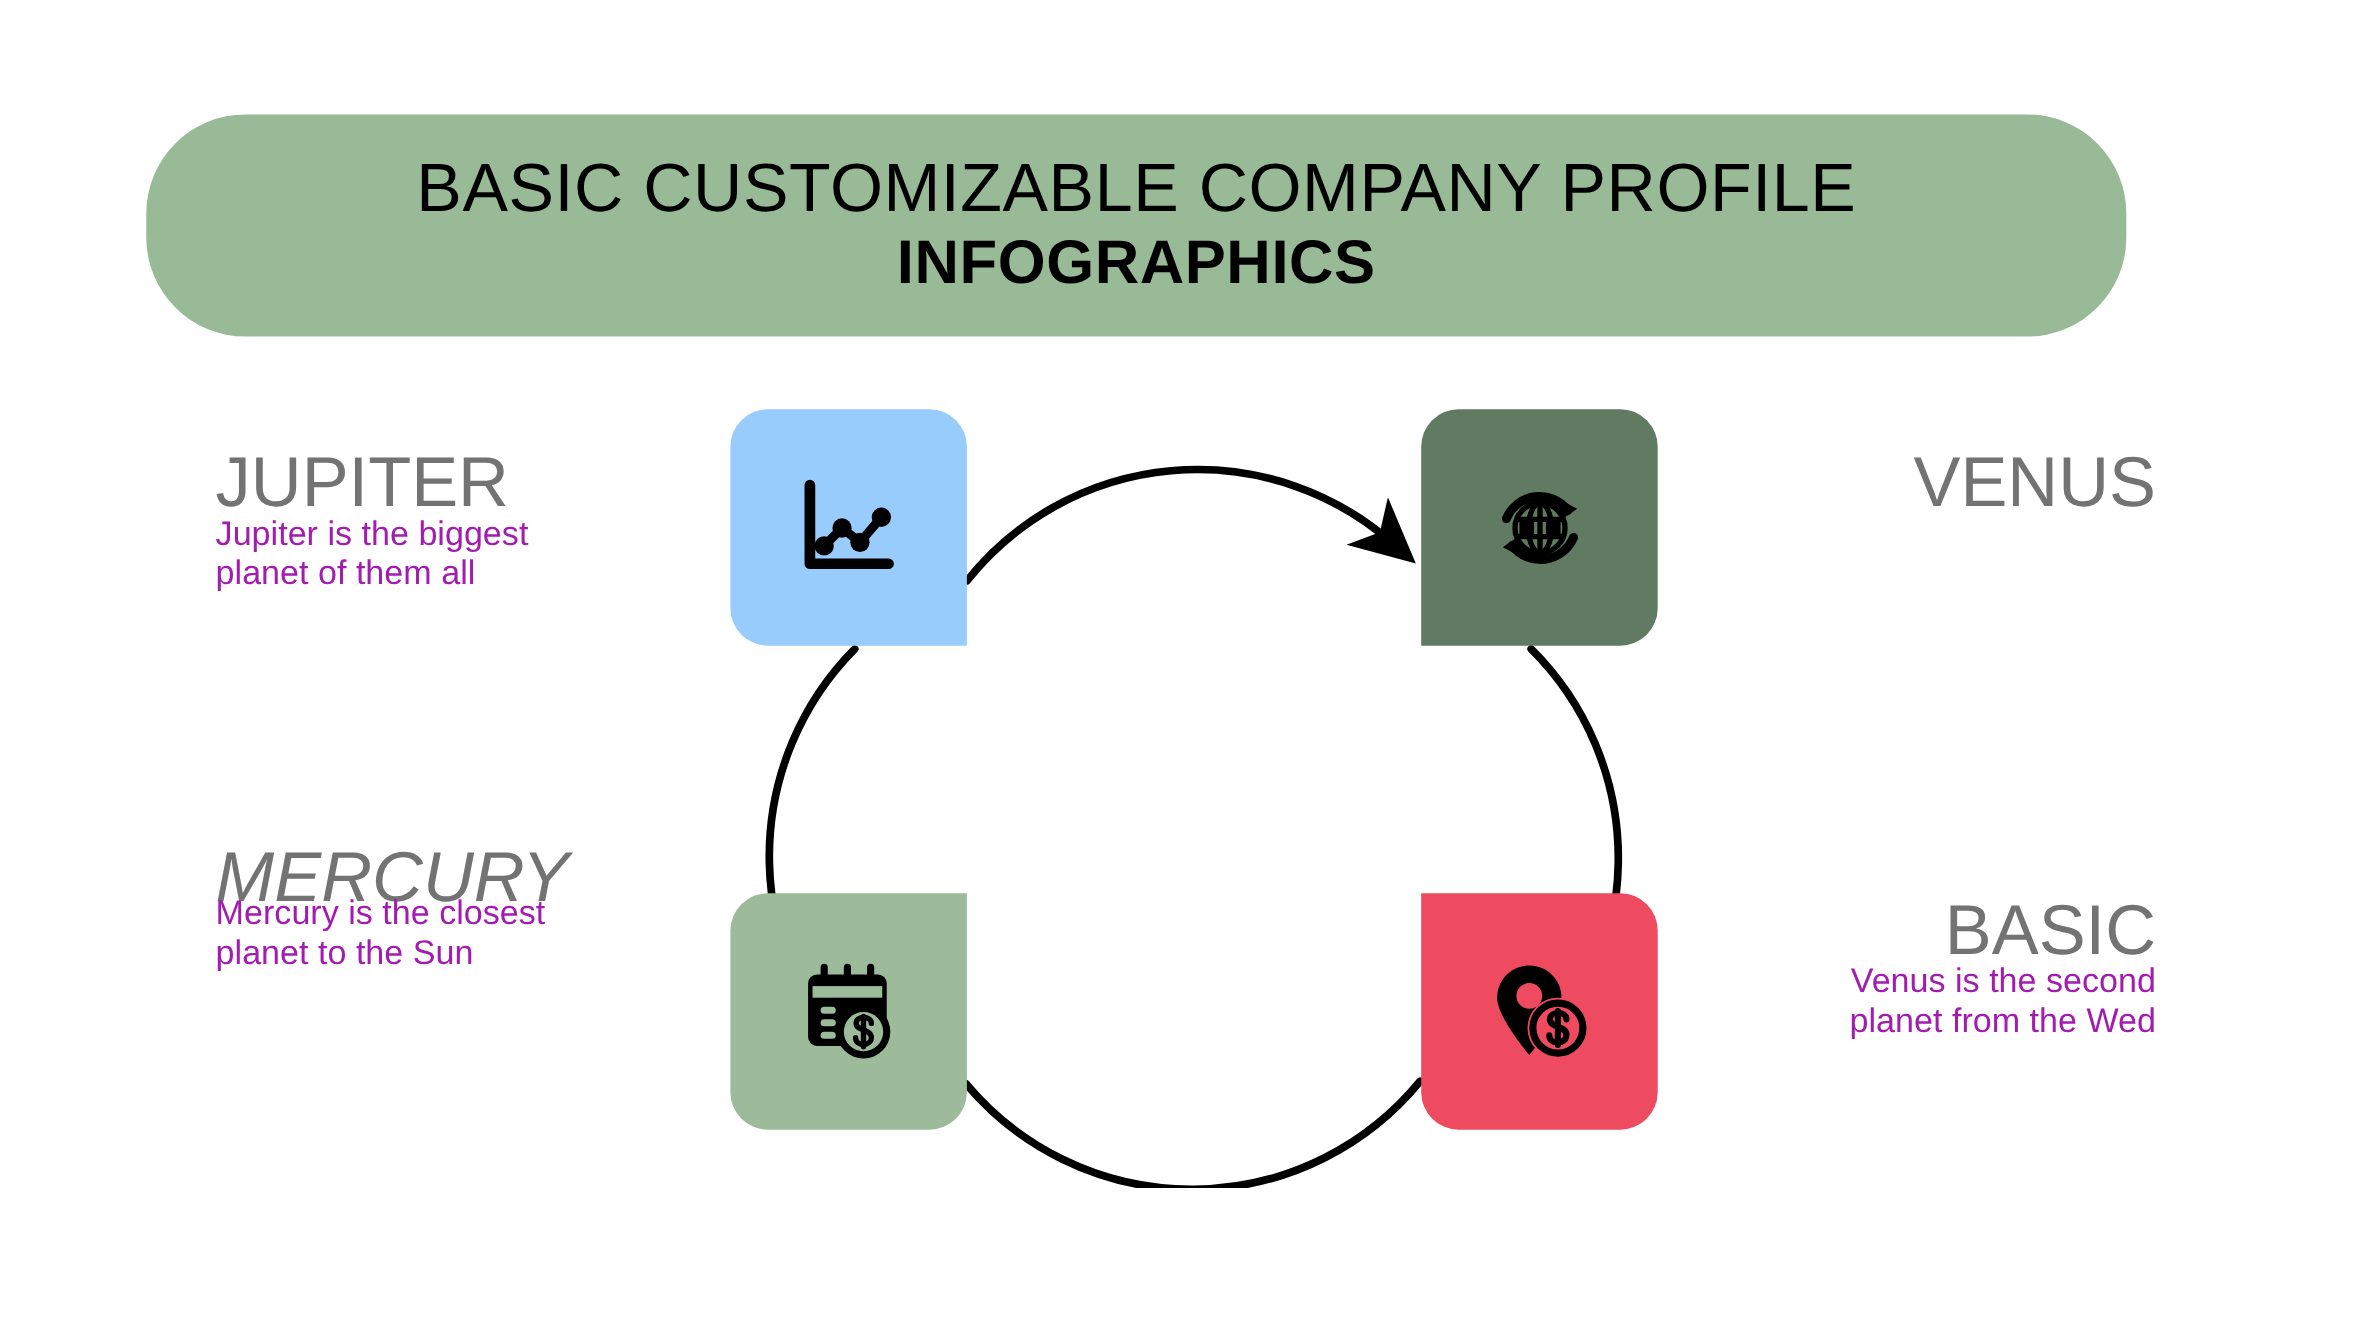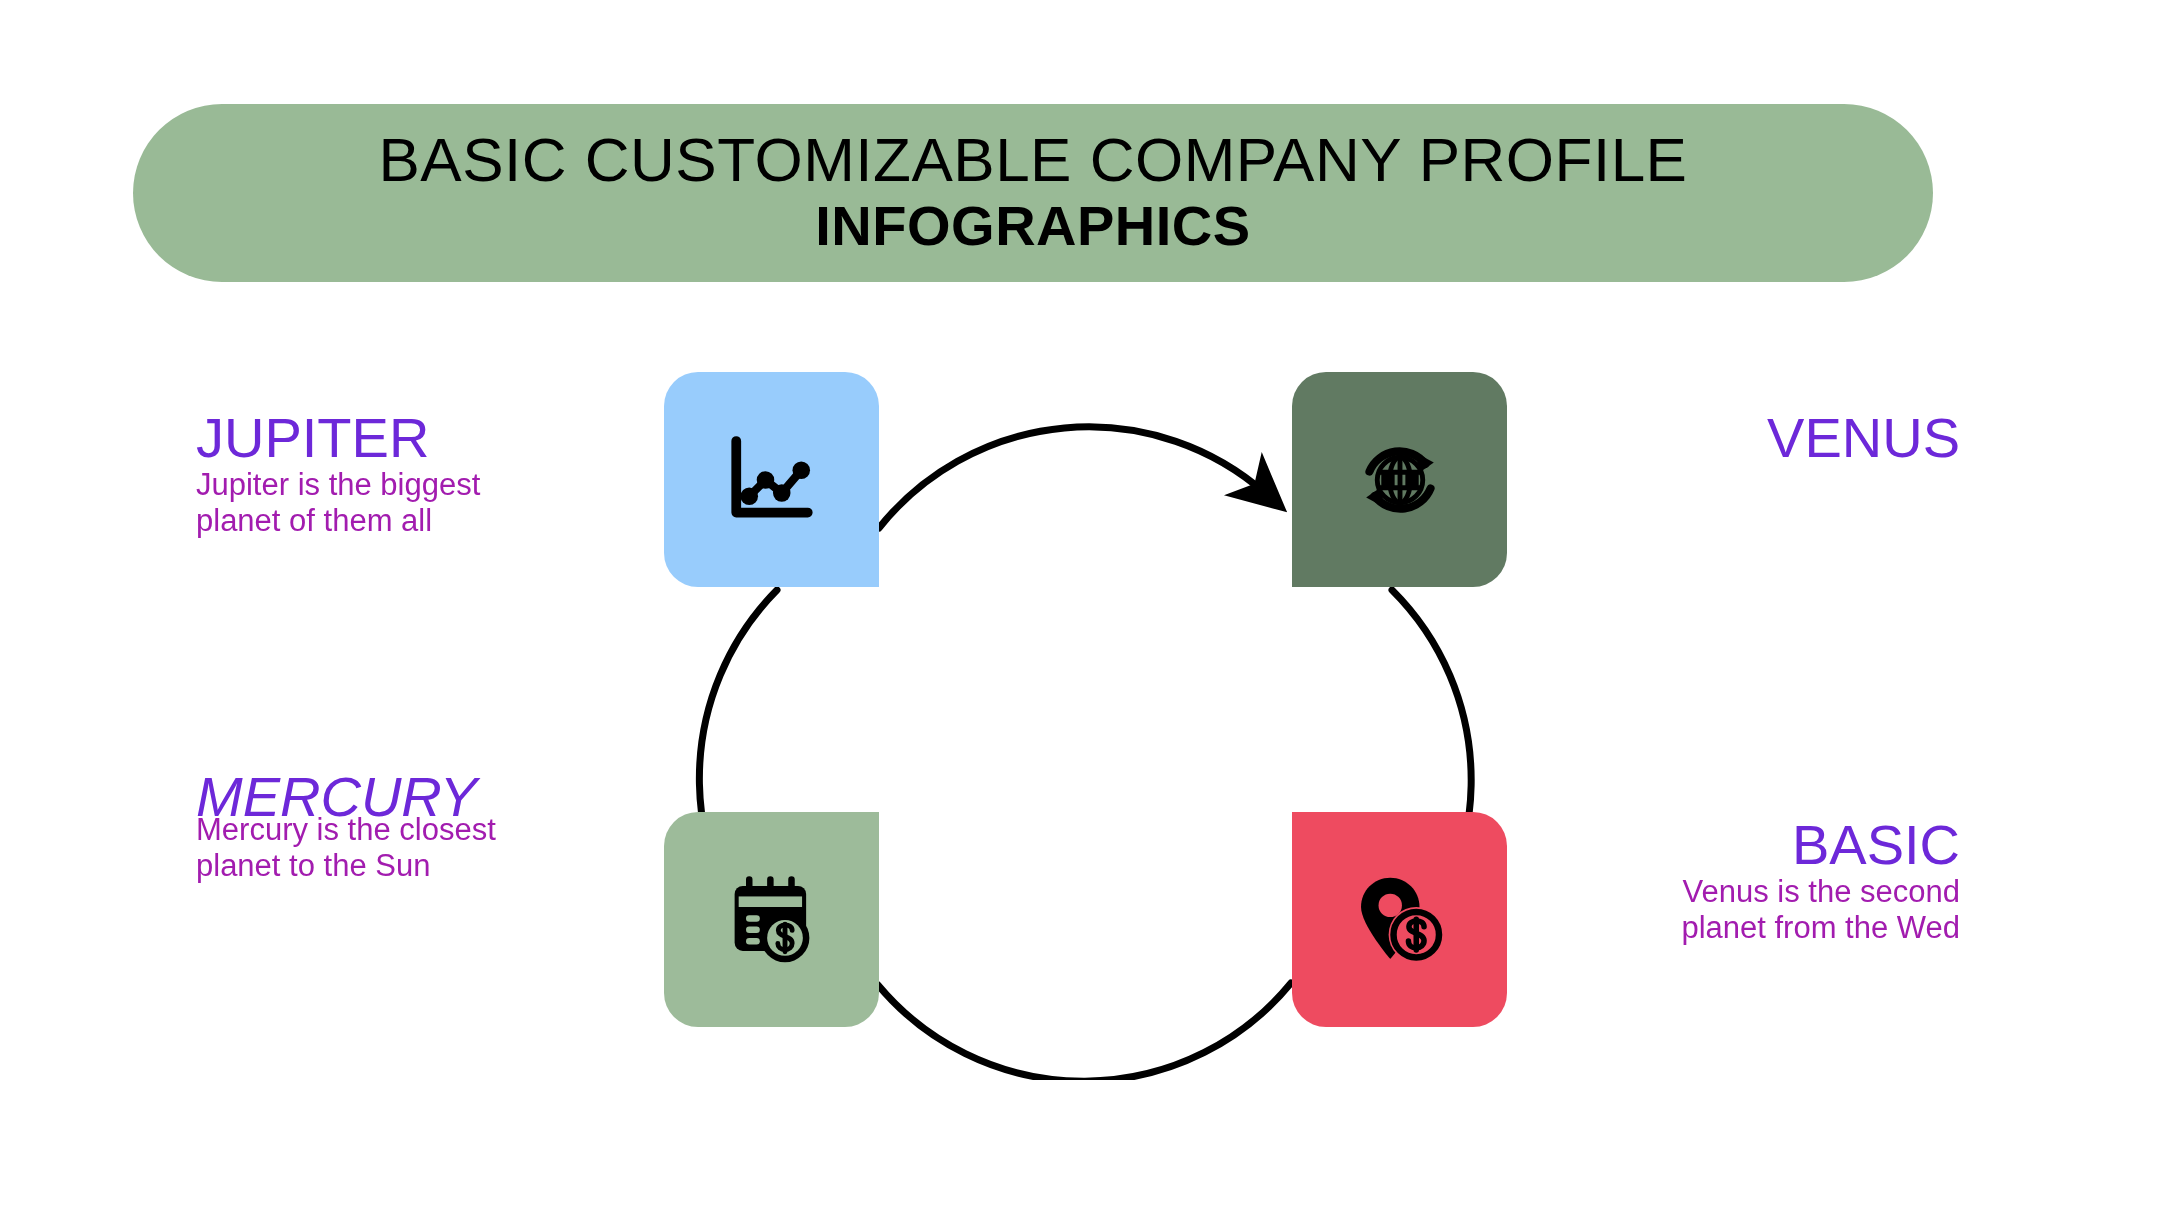--- a/index.html
+++ b/index.html
@@ -22,21 +22,21 @@
     height: 1215px;
     background: #ffffff;
   }
 
   
   #header-banner {
     position: absolute;
     left: 133px;
     top: 104px;
     width: 1800px;
-    height: 178px;
+    height: 202px;
     background: #99ba96;
     border-radius: 90px;
     display: flex;
     flex-direction: column;
     align-items: center;
     justify-content: center;
     box-sizing: border-box;
     padding: 0 60px;
   }
   #header-line1 {
@@ -57,23 +57,23 @@
     text-align: center;
     white-space: nowrap;
   }
 
   
   .text-block {
     position: absolute;
     width: 320px;
   }
   .block-title {
-    font-size: 56px;
+    font-size: 64px;
     line-height: 58px;
-    color: #6d28d9;
+    color: #737373;
     font-weight: 400;
     margin: 0;
     padding: 0;
   }
   .block-body {
     font-size: 31px;
     line-height: 36px;
     color: #a21caf;
     font-weight: 400;
     margin: 0;

